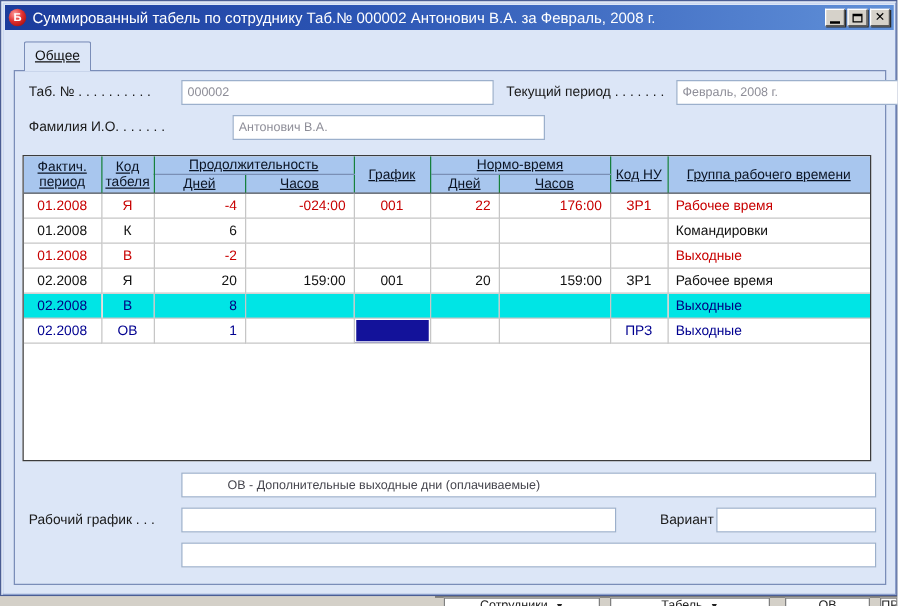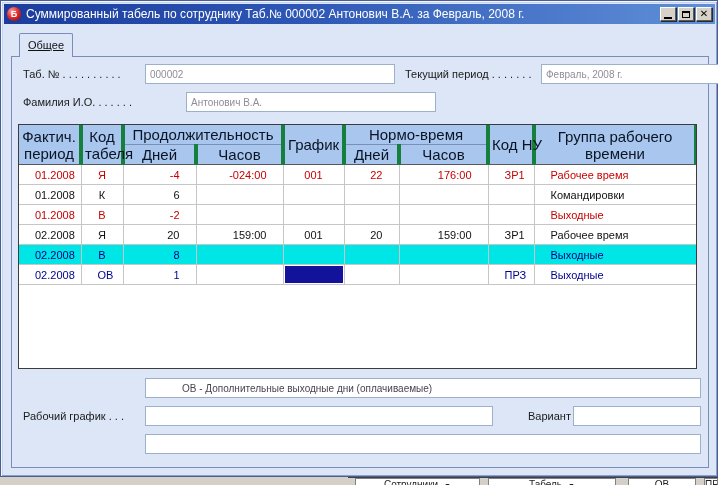--- a/index.html
+++ b/index.html
@@ -40,25 +40,25 @@
   
   .lbl { position:absolute; height:20px; line-height:20px; white-space:nowrap; color:#1a1a1a; }
   .inp { position:absolute; height:20px; border:1px solid #9cb0cc; background:#fff;
     font-family:inherit; font-size:10px; padding:0 4px; color:#8e8e98; outline:none; }
   .inp.dark { color:#46464e;padding-left:36px; }
 
   
   .grid-box { position:absolute; left:17px; top:123px; width:679px; height:245px;
     background:#fff; border:1px solid #3c3c3c; overflow:hidden; }
   table.grid { border-collapse:collapse; table-layout:fixed; width:677px; }
-  table.grid th { background:#a8c6ee; color:#0b1424; font-weight:normal; font-size:15px;
-    border-right:4px solid #15803d; border-bottom:1px solid #7a8fb5; padding:1px 2px; }
+  table.grid th { background:#a8c6ee; color:#0b1424; font-weight:normal; font-size:11px;
+    border-right:1px solid #15803d; border-bottom:1px solid #7a8fb5; padding:1px 2px;text-decoration:underline; }
   table.grid thead tr:last-child th, table.grid thead th[rowspan]{ border-bottom:1px solid #58585a; }
   table.grid td { height:20px; border-right:1px solid #c6c6c6; border-bottom:1px solid #c6c6c6;
-    padding:0 16px; white-space:nowrap; overflow:hidden; font-size:11px; }
+    padding:0 6px; white-space:nowrap; overflow:hidden; font-size:11px; }
   td.al-c { text-align:center; } td.al-r { text-align:right; } td.al-l { text-align:left; padding-left:4px; }
   tr.r-red td { color:#c80000; }
   tr.r-black td { color:#111; }
   tr.r-navy td { color:#000090; }
   tr.r-sel td { background:#00e5e5; color:#000080; }
   td.cell-selected { background:#13129a; border:1px dotted #000; box-shadow:inset 0 0 0 1px #fff; }
 
   
   .strip { position:absolute; left:0; top:477px; width:718px; height:8px; background:#d4d0c8; overflow:hidden; }
   .strip-border { position:absolute; left:348px; top:0; width:370px; height:8px; border-top:1px solid #404040; }

